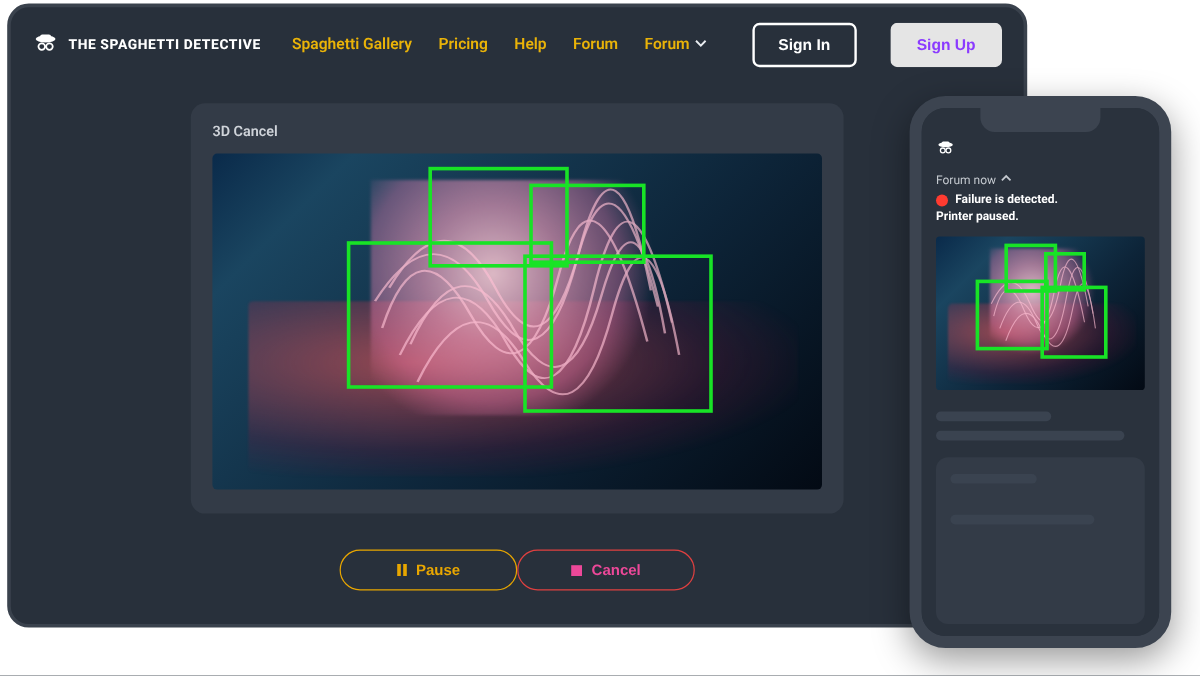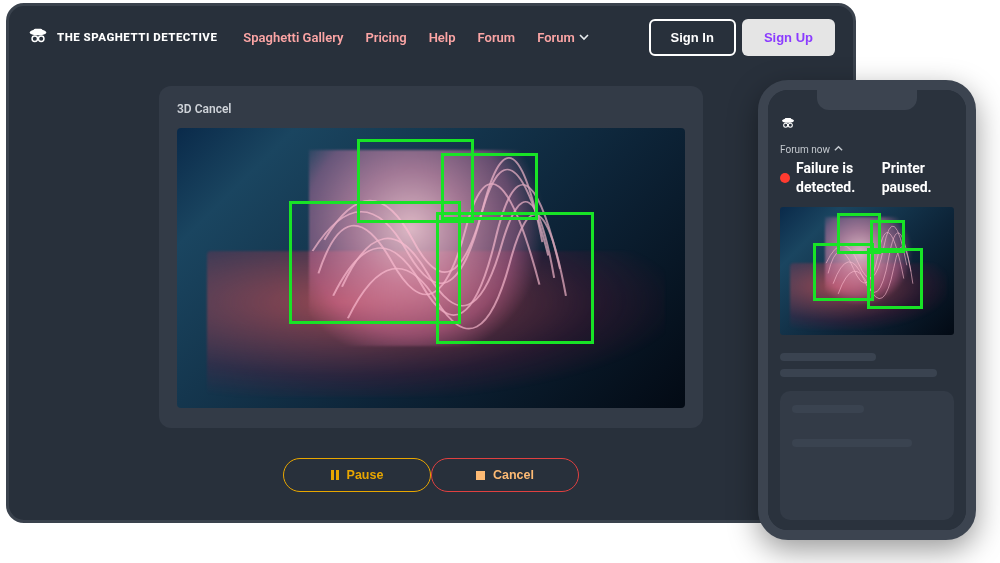--- a/index.html
+++ b/index.html
@@ -43,27 +43,27 @@
     font-size: 11.5px;
     font-weight: 800;
     letter-spacing: .5px;
   }
   .nav-links {
     display: flex;
     gap: 22px;
     margin-left: 26px;
     font-size: 13px;
     font-weight: 600;
-    color: #fca5a5;
+    color: #eab308;
   }
   .nav-link { display:flex; align-items:center; gap:4px; cursor:pointer; }
   .nav-actions {
     margin-left: auto;
     display: flex;
-    gap: 6px;
+    gap: 28px;
   }
   .btn {
     font-size: 13px;
     font-weight: 700;
     padding: 9px 20px;
     border-radius: 6px;
     cursor: pointer;
     border: 2px solid transparent;
   }
   .btn-signin {
@@ -128,21 +128,21 @@
   .pill {
     display:flex; align-items:center; justify-content:center; gap:8px;
     width: 148px; height: 34px;
     border-radius: 18px;
     font-size: 12.5px;
     font-weight: 600;
     cursor:pointer;
     background: transparent;
   }
   .pill-pause { border: 1.5px solid #e8a600; color:#e8a600; }
-  .pill-cancel { border: 1.5px solid #e04040; color:#fdba74; }
+  .pill-cancel { border: 1.5px solid #e04040; color:#ec4899; }
   .pause-icon { display:inline-flex; gap:2px; }
   .pause-icon span { width:3px; height:10px; background: currentColor; }
   .stop-icon { width:9px; height:9px; background: currentColor; }
 
   
   .phone {
     position:absolute;
     right: 24px; top: 80px;
     width: 218px; height: 460px;
     background: #2a323d;
@@ -169,22 +169,22 @@
     width: 16px; height:16px; color:#fff;
   }
   .phone-time {
     margin-top: 12px;
     font-size: 10px;
     color: #c4c9cf;
     display:flex; align-items:center; gap:4px;
   }
   .alert-text {
     margin-top:4px;
-    color:#fff; font-size:14px; font-weight:700; line-height:1.35;
-    display:flex; flex-direction:row;
+    color:#fff; font-size:10px; font-weight:700; line-height:1.35;
+    display:flex; flex-direction:column;
   }
   .alert-line1 { display:flex; align-items:center; gap:6px; }
   .dot-red { width:10px; height:10px; border-radius:50%; background:#ff3b30; flex:none; }
   .phone-feed {
     margin-top: 10px;
     height: 128px;
     border-radius: 3px;
     position:relative;
     overflow:hidden;
     background: linear-gradient(135deg, #0a2a4a 0%, #1a4560 20%, #0d2438 60%, #030a14 100%);

